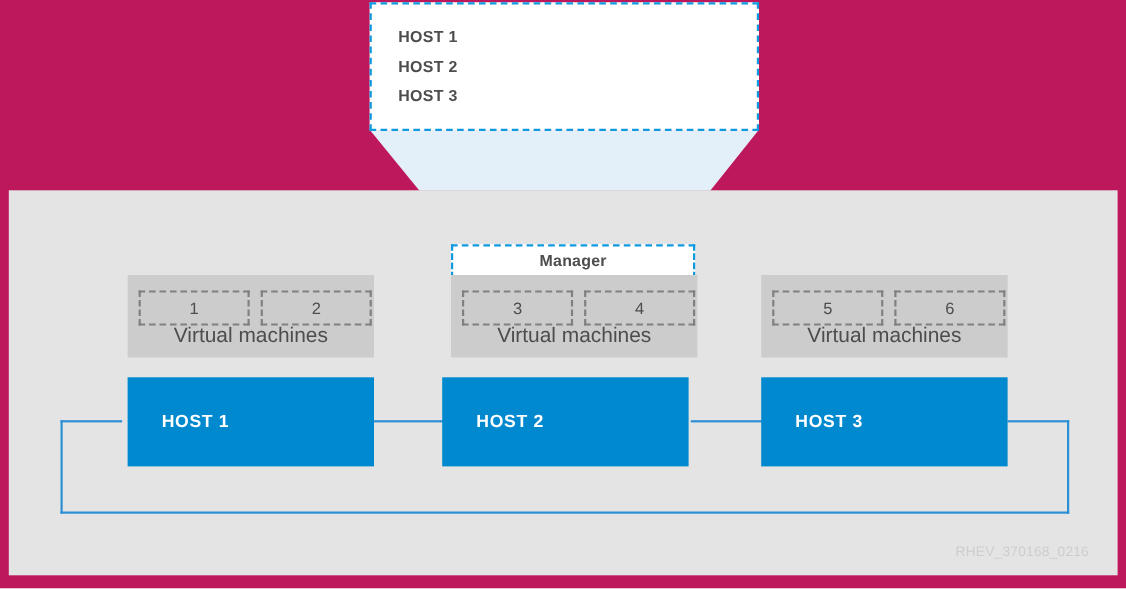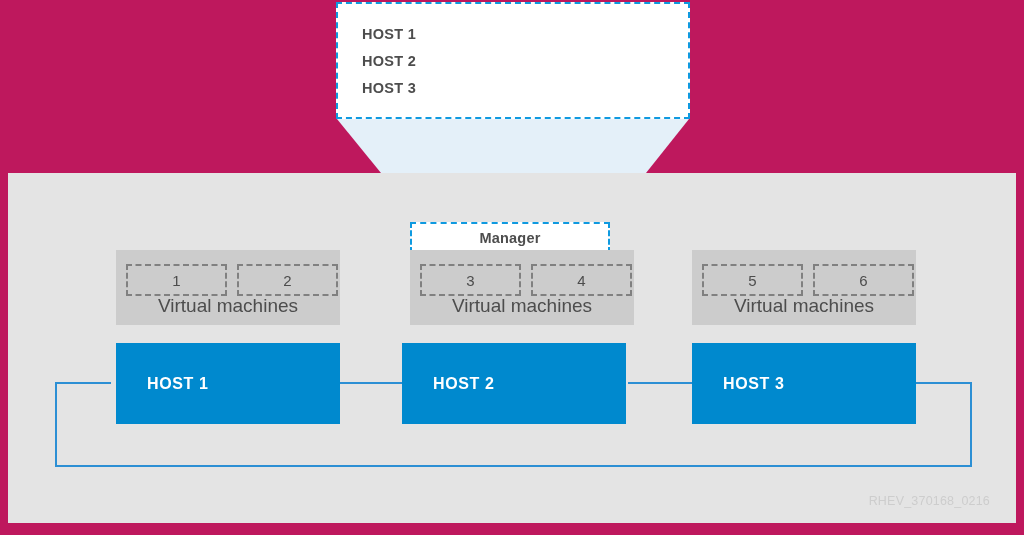--- a/index.html
+++ b/index.html
@@ -195,21 +195,21 @@
           <div class="vm-box">2</div>
         </div>
         <div class="vm-label">Virtual machines</div>
       </div>
       <div class="host-box" style="left:108px; top:170px; width:224px; height:81px;">
         <span class="host-box-label">HOST 1</span>
       </div>
     </div>
 
     <div class="host-group" style="left:0;">
-      <div class="manager-box" style="left:402px; top:49px; width:200px; height:31px;">
+      <div class="manager-box" style="left:402px; top:49px; width:222px; height:31px;">
         <span>Manager</span>
       </div>
       <div class="vm-band" style="left:402px; top:77px; width:224px; height:75px;">
         <div class="vm-slots">
           <div class="vm-box">3</div>
           <div class="vm-box">4</div>
         </div>
         <div class="vm-label">Virtual machines</div>
       </div>
       <div class="host-box" style="left:394px; top:170px; width:224px; height:81px;">

